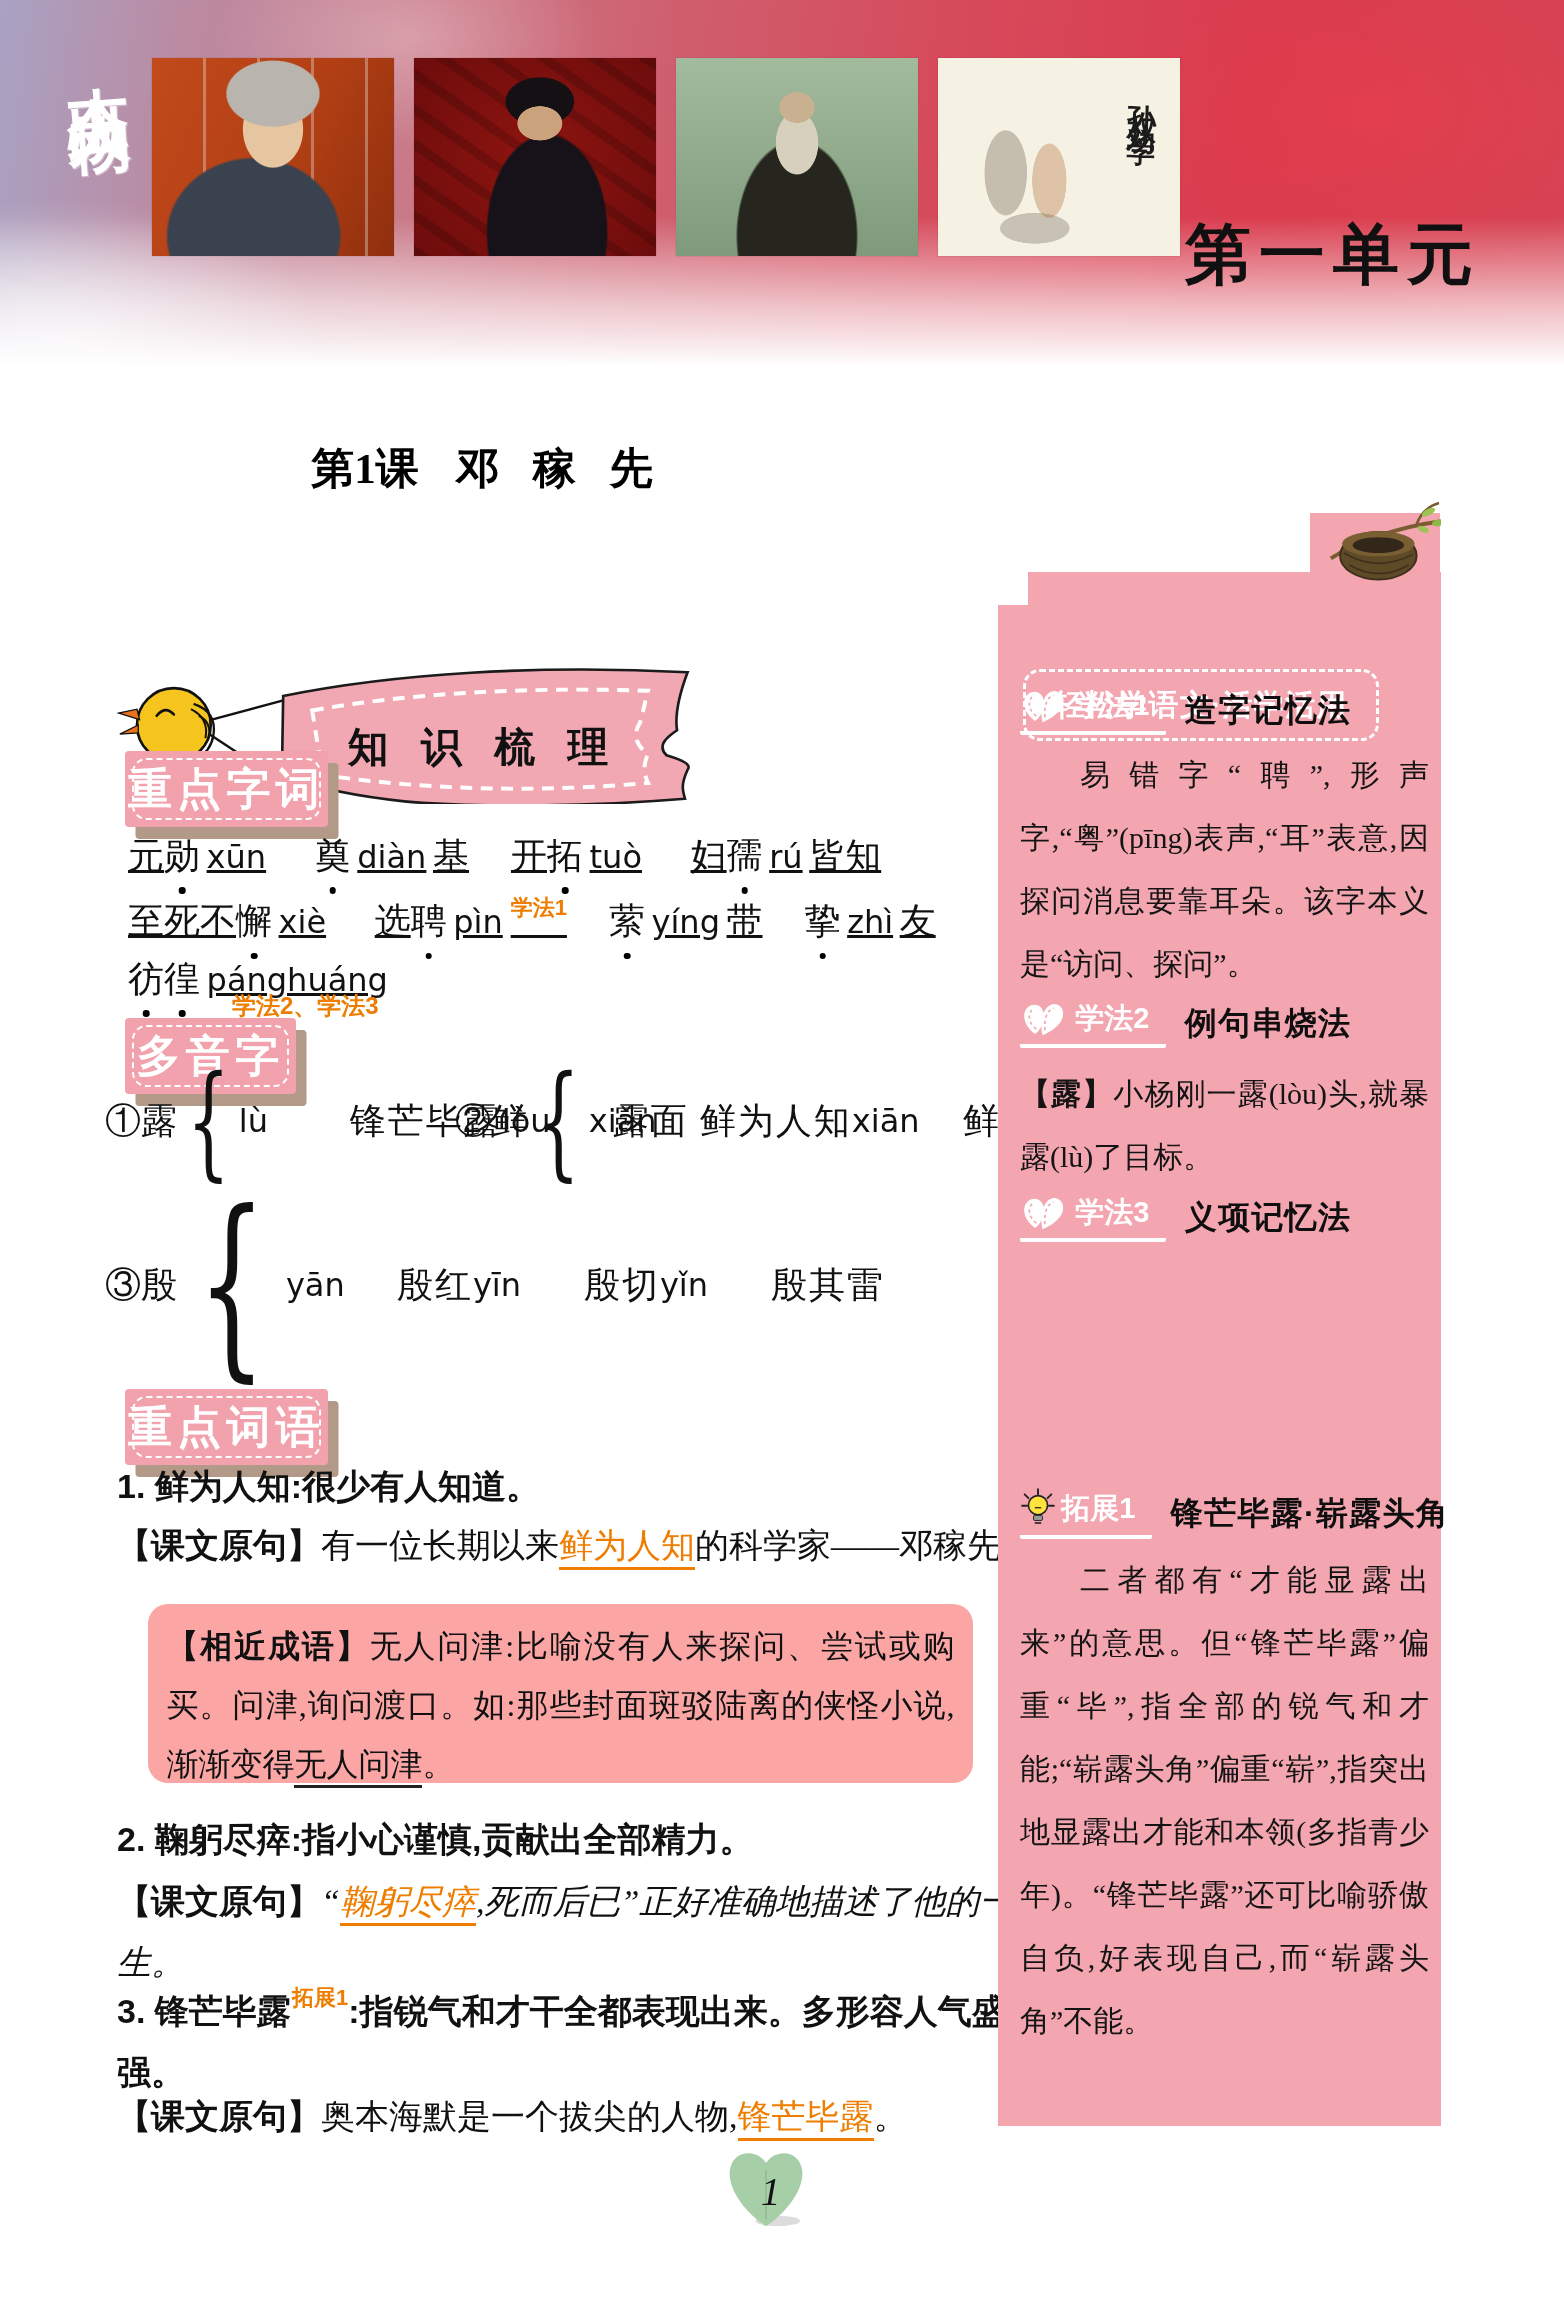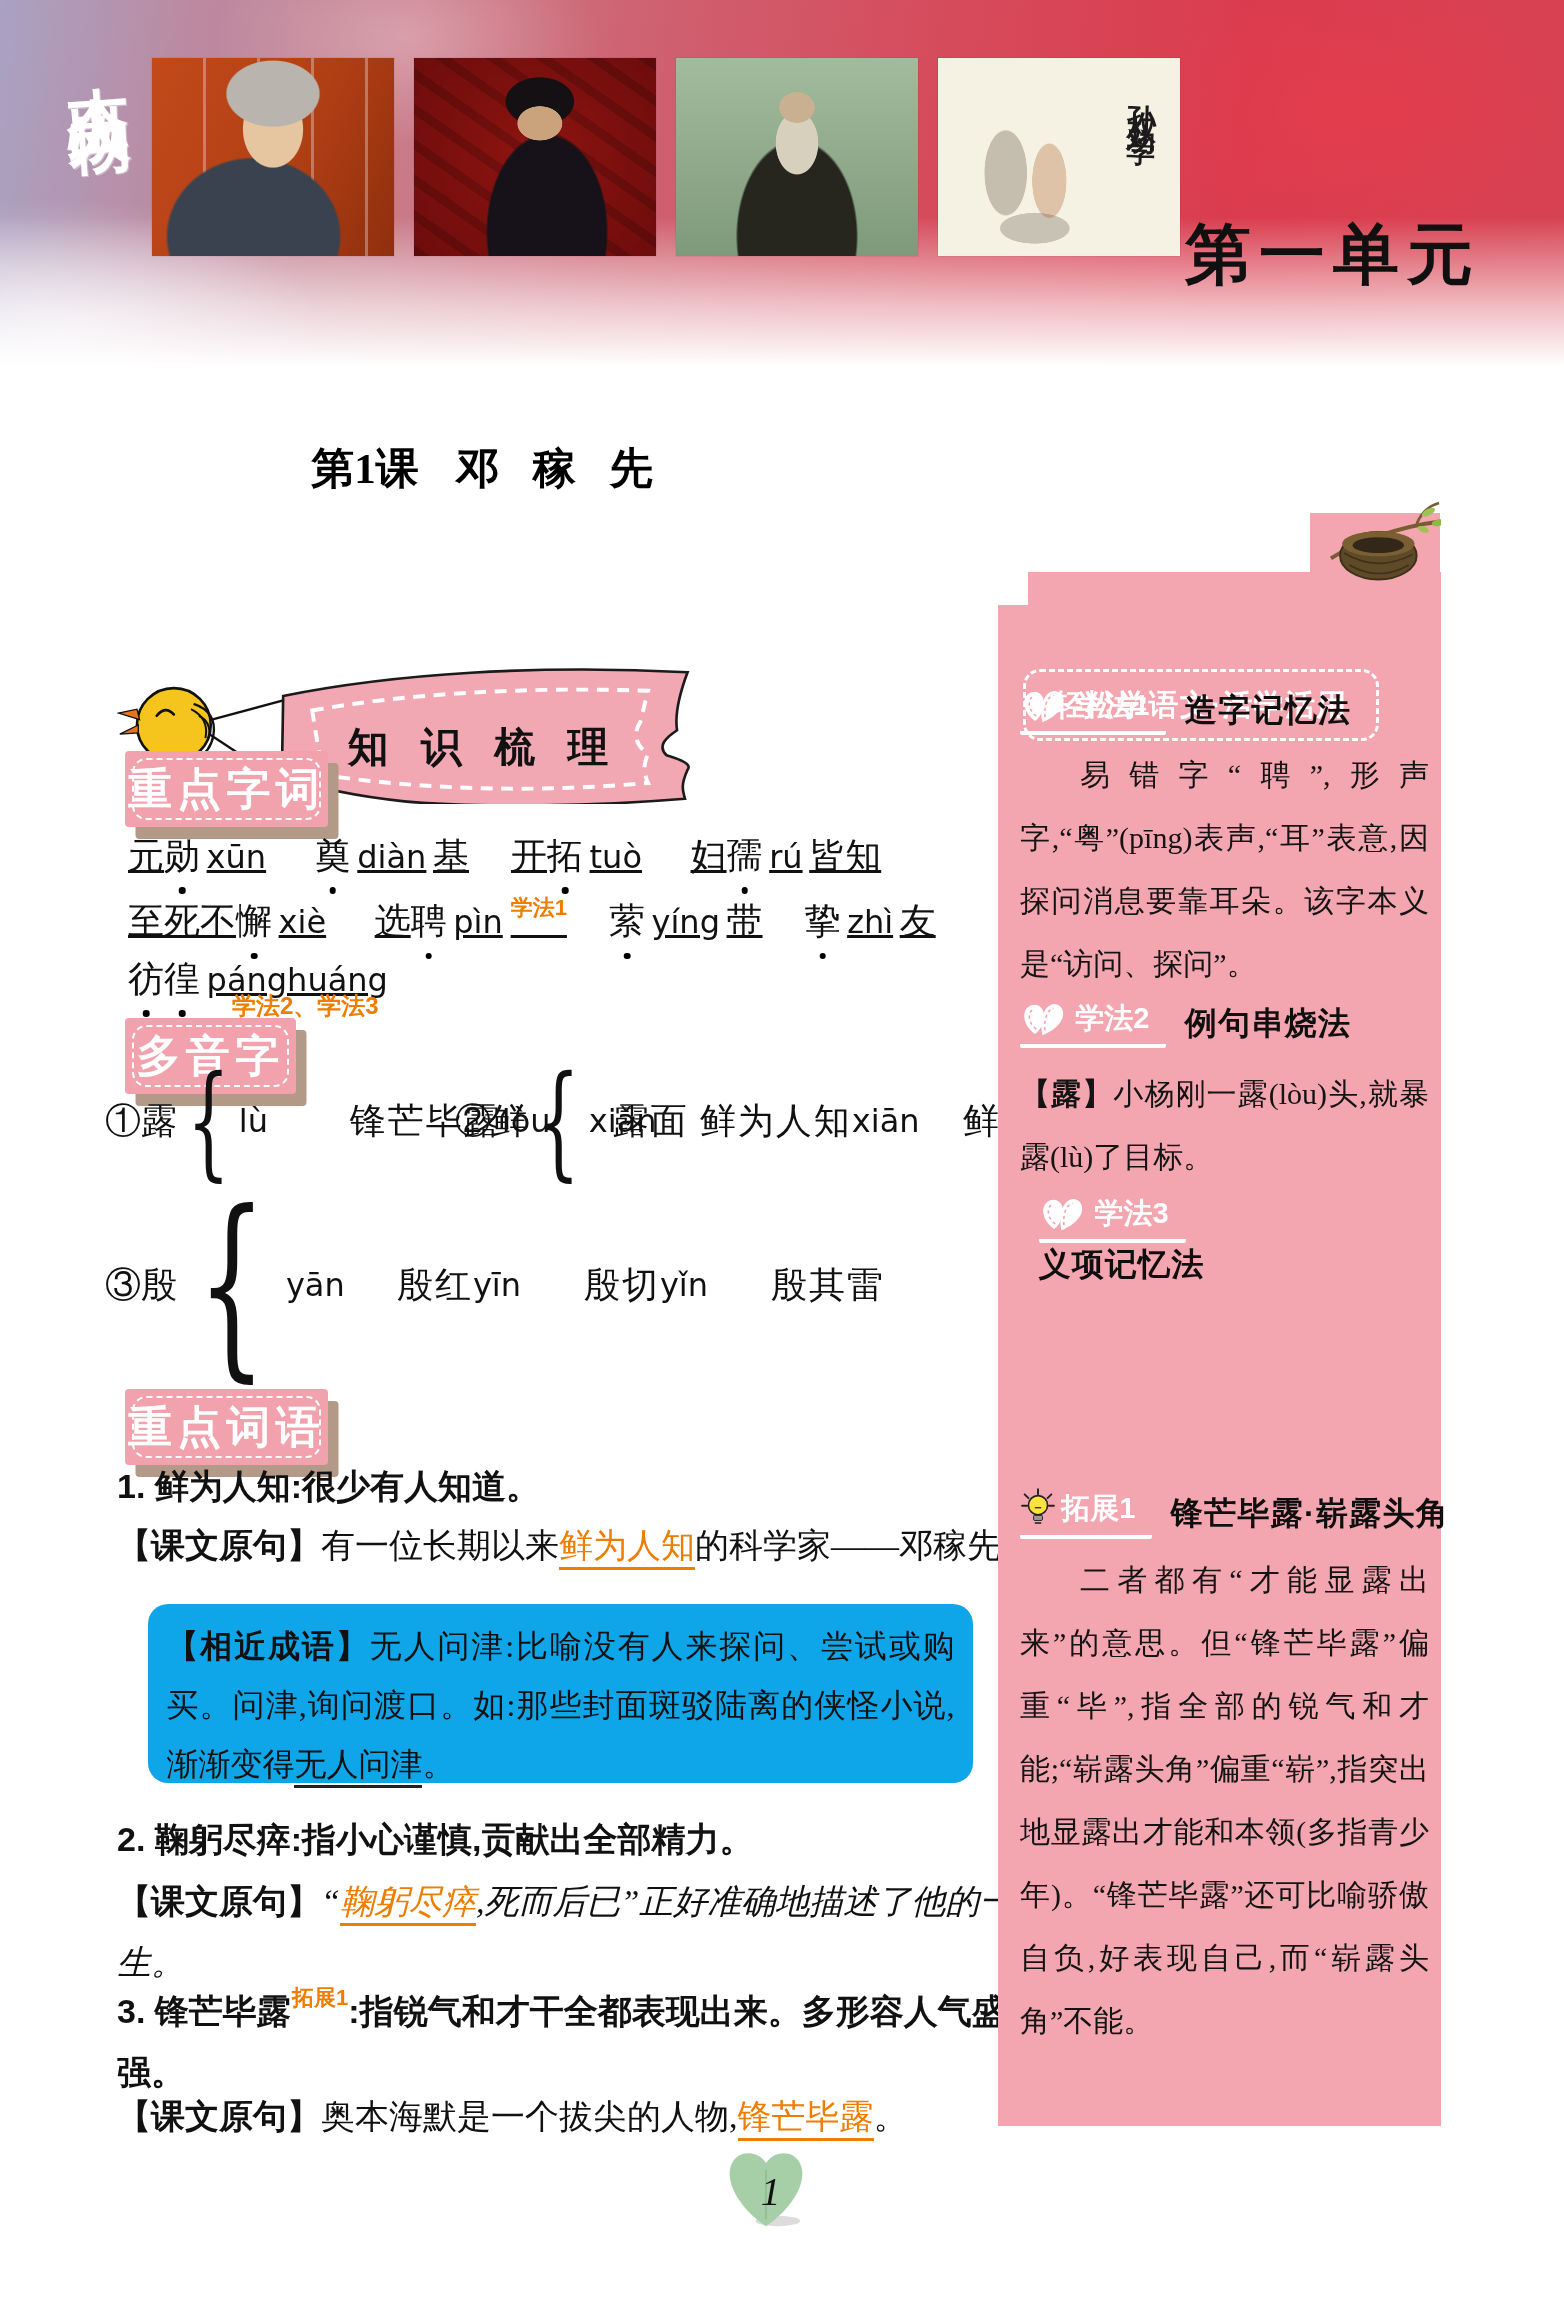--- a/index.html
+++ b/index.html
@@ -93,40 +93,40 @@
   .vp{position:absolute;left:117px;width:930px;font-size:34px;line-height:61px;}
   .bold-sans{font-family:"Liberation Sans",sans-serif;font-weight:bold;}
   .def{font-family:"Liberation Sans",sans-serif;font-weight:bold;}
   .p-def1{top:1456px;} .p-src1{top:1515px;}
   .p-def2{top:1809px;} .p-src2{top:1871px;}
   .p-def3{top:1967px;} .p-src3{top:2086px;}
   .hl{color:#ee7d00;border-bottom:3.3px solid #ee7d00;padding-bottom:2.6px;}
   .hl-black{border-bottom:3.3px solid #222;padding-bottom:2.6px;}
   .quote-italic{font-style:italic;}
   .green-box{position:absolute;left:148px;top:1604px;width:825px;height:179px;
-      background:#0ea5e9;border-radius:20px;padding:13px 18.4px;box-sizing:border-box;
+      background:#fca5a5;border-radius:20px;padding:13px 18.4px;box-sizing:border-box;
       font-size:32px;line-height:59px;text-align:justify;}
 
   
   .panel{position:absolute;left:998px;top:572px;width:443px;height:1554px;background:#f3a5b0;}
   .panel-tab{position:absolute;left:1310px;top:513px;width:130px;height:66px;background:#f3a5b0;}
   .panel-notch{position:absolute;left:998px;top:572px;width:30px;height:33px;background:#fff;}
   .nest{position:absolute;left:1319px;top:495px;width:122px;height:99px;}
   .sb-badge{position:absolute;left:1023px;top:669px;width:356px;height:72px;
       border:3.3px dashed #fff;border-radius:17px;box-sizing:border-box;
       display:flex;align-items:center;justify-content:center;color:#fff;
       font-family:"Liberation Sans",sans-serif;font-weight:bold;font-size:30px;letter-spacing:1.3px;}
   .m-row{position:absolute;left:1020px;display:flex;align-items:center;height:47px;}
   .m-label-wrap{display:flex;align-items:center;border-bottom:4.6px solid #fff;
       padding:0 17px 5.3px 0;border-radius:2.6px;}
   .m-label{color:#fff;font-family:"Liberation Sans",sans-serif;font-weight:bold;
       font-size:29px;margin-left:5.3px;}
   .m-title{color:#0f0f0f;font-family:"Liberation Sans",sans-serif;font-weight:bold;
       font-size:32px;margin-left:18.4px;letter-spacing:1.3px;}
-  .row-m1{top:687px;} .row-m2{top:1000px;} .row-m3{top:1194px;flex-direction:column;} .row-ex1{top:1490px;}
+  .row-m1{top:687px;} .row-m2{top:1000px;} .row-m3{top:1194px;} .row-ex1{top:1490px;}
   .sb-p{position:absolute;left:1020px;width:409px;font-size:30px;line-height:63px;
       text-align:justify;color:#141414;}
   .indent{text-indent:2em;}
   .sb-p1{top:743px;} .sb-p2{top:1062px;} .sb-p3{top:1231px;} .sb-p4{top:1360px;} .sb-p5{top:1548px;}
   .sb-entry-label{font-family:"Liberation Sans",sans-serif;font-weight:bold;}
 
   
   .leaf{position:absolute;left:720px;top:2147px;width:92px;height:86px;}
 </style>
 </head>

